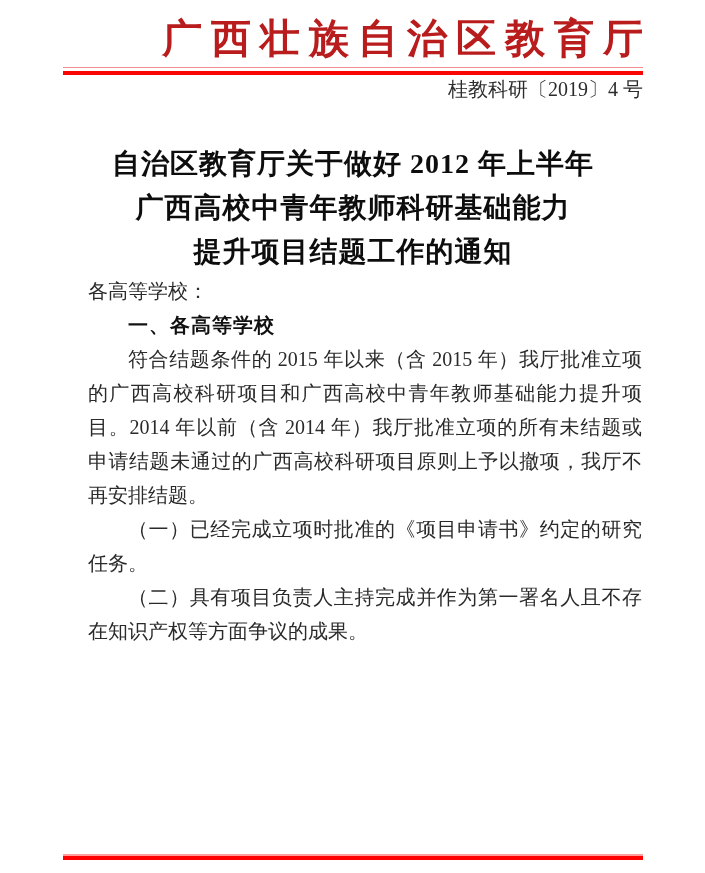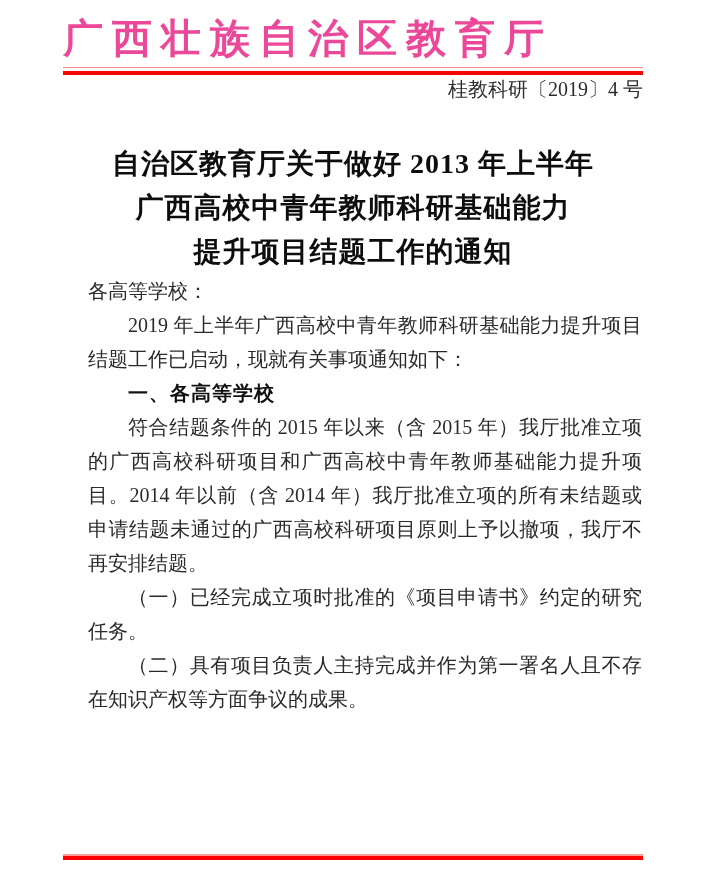--- a/index.html
+++ b/index.html
@@ -9,22 +9,22 @@
     width: 705px;
     height: 873px;
     margin: 0 auto;
     background: #ffffff;
     overflow: hidden;
     font-family: "Liberation Serif", "DejaVu Serif", serif;
     padding: 18px 62px 0 63px;
   }
   
   .org-name {
-    text-align: left;
-    color: #ec4899;
+    text-align: right;
+    color: #b91c1c;
     font-size: 40px;
     font-weight: bold;
     line-height: 42px;
     letter-spacing: 9px;
     margin-right: -9px; 
     white-space: nowrap;
   }
   .rule-top { margin-top: 7px; }
   .rule-top .rule-thin  { height: 1px; background: #f08f8f; }
   .rule-top .rule-gap   { height: 3px; background: #ffffff; }
@@ -85,29 +85,28 @@
     <div class="rule-top">
       <div class="rule-thin"></div>
       <div class="rule-gap"></div>
       <div class="rule-thick"></div>
     </div>
 
     <div class="doc-number">桂教科研〔2019〕4 号</div>
   </div>
 
   <div class="title-block">
-    <div class="title-line">自治区教育厅关于做好 2013 年上半年</div>
+    <div class="title-line">自治区教育厅关于做好 2012 年上半年</div>
     <div class="title-line">广西高校中青年教师科研基础能力</div>
     <div class="title-line">提升项目结题工作的通知</div>
   </div>
 
   <div class="body-block">
     <p class="salutation">各高等学校：</p>
 
-    <p class="para">2019 年上半年广西高校中青年教师科研基础能力提升项目结题工作已启动，现就有关事项通知如下：</p>
 
     <p class="section-heading">一、各高等学校</p>
 
     <p class="para">符合结题条件的 2015 年以来（含 2015 年）我厅批准立项的广西高校科研项目和广西高校中青年教师基础能力提升项目。2014 年以前（含 2014 年）我厅批准立项的所有未结题或申请结题未通过的广西高校科研项目原则上予以撤项，我厅不再安排结题。</p>
 
 
 
     <p class="para">（一）已经完成立项时批准的《项目申请书》约定的研究任务。</p>
 
     <p class="para">（二）具有项目负责人主持完成并作为第一署名人且不存在知识产权等方面争议的成果。</p>

